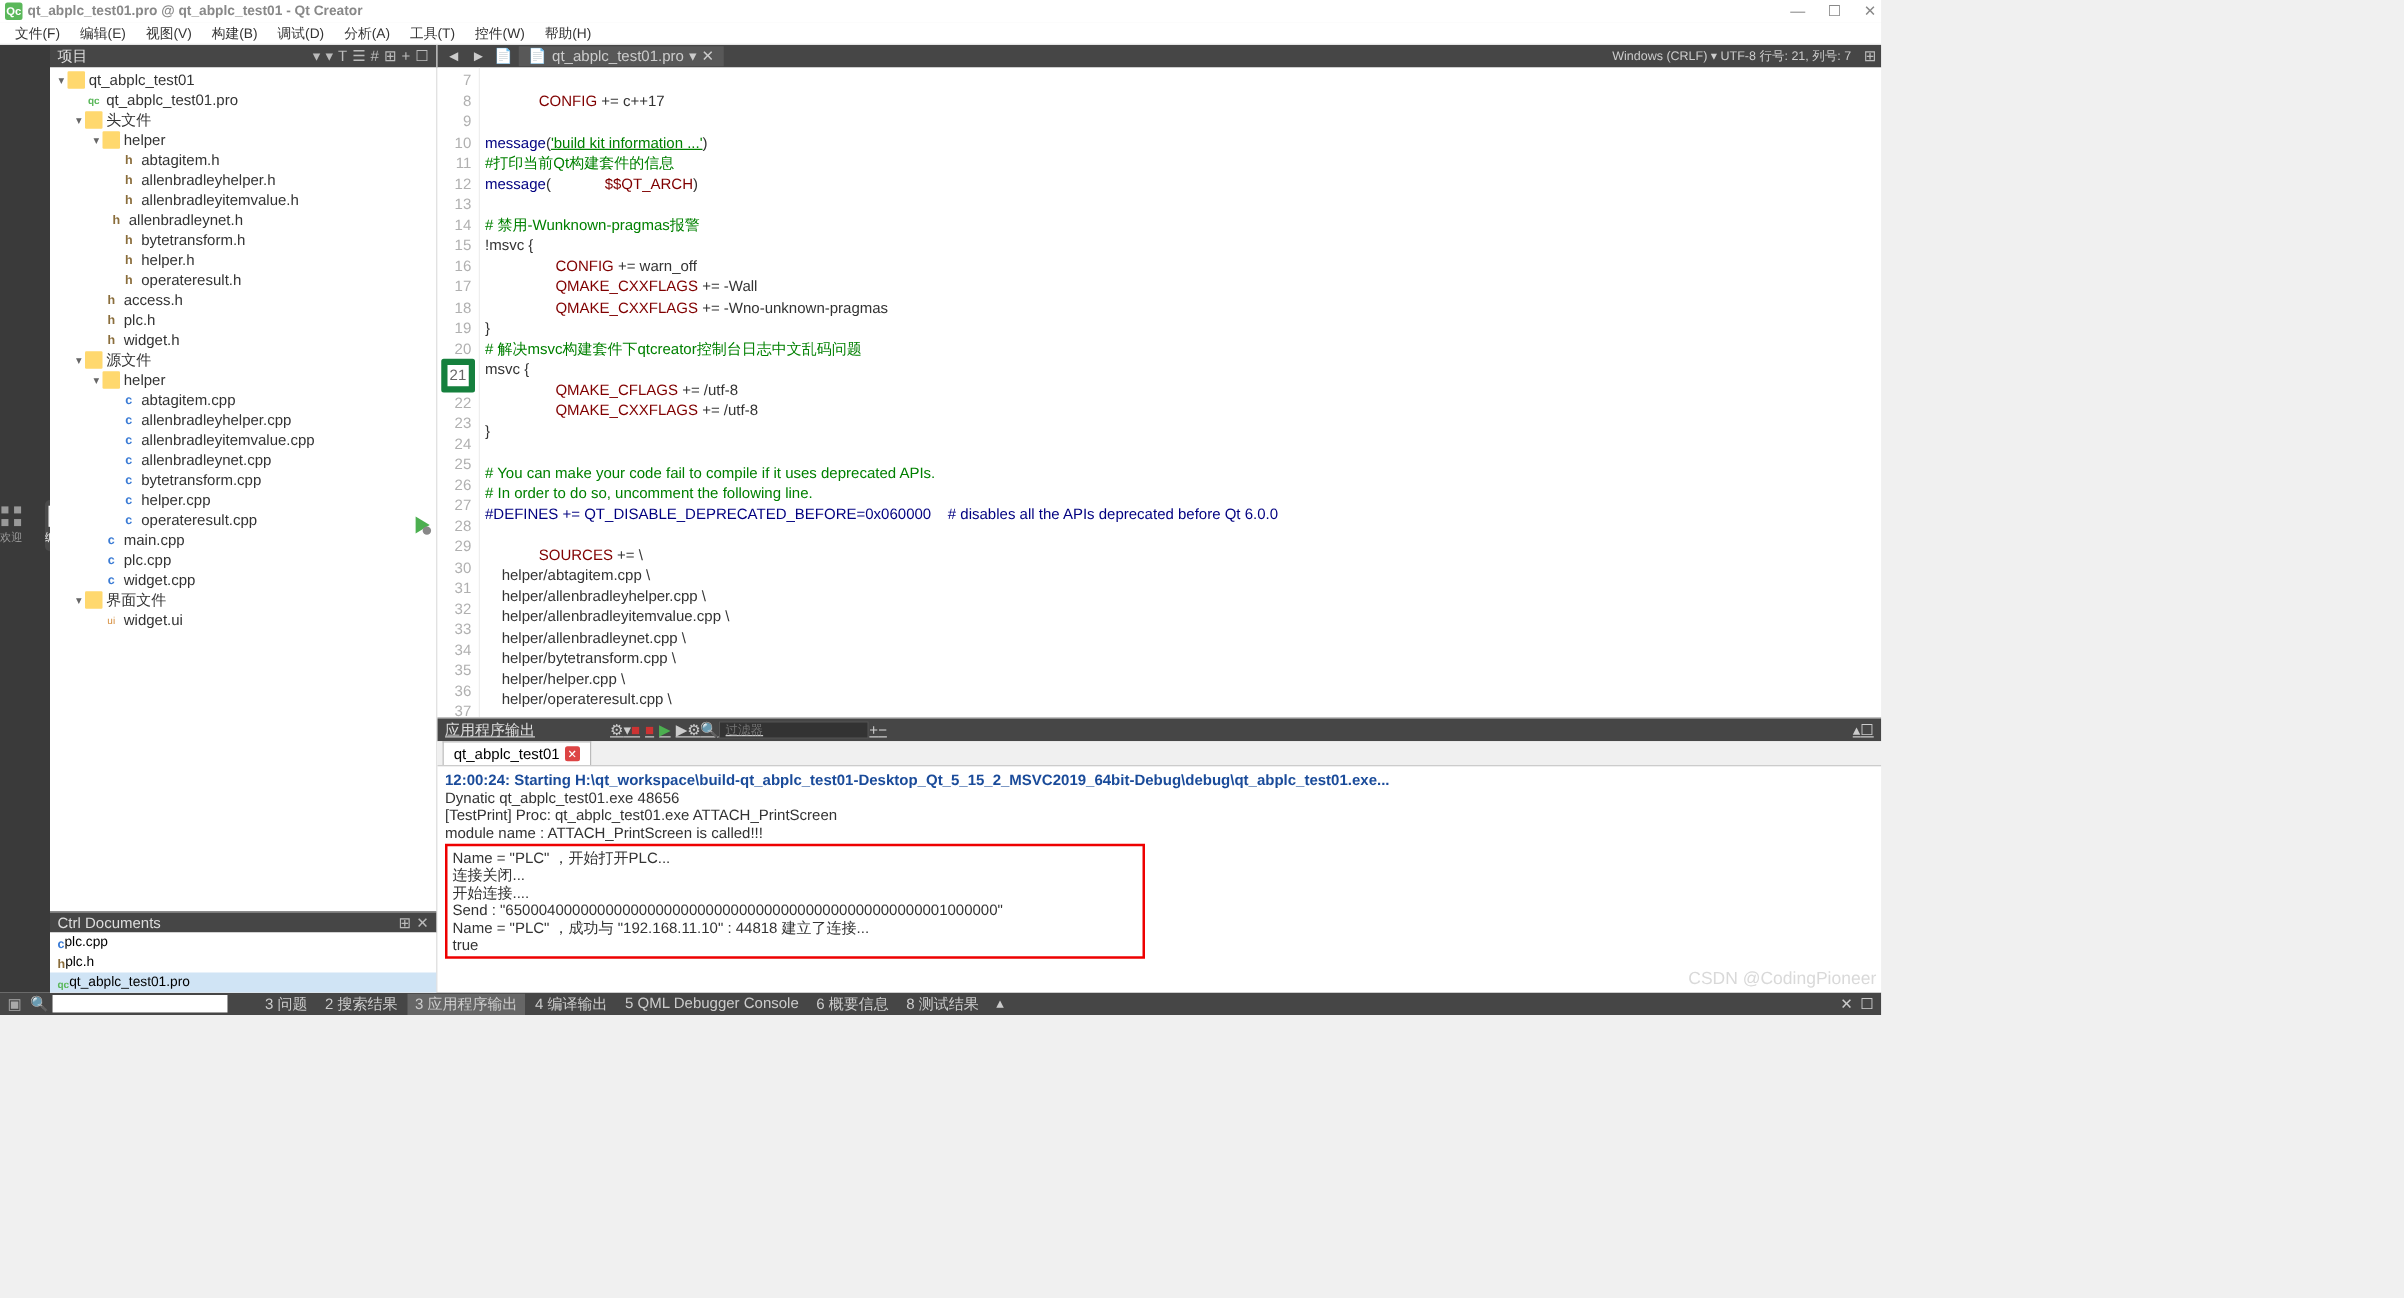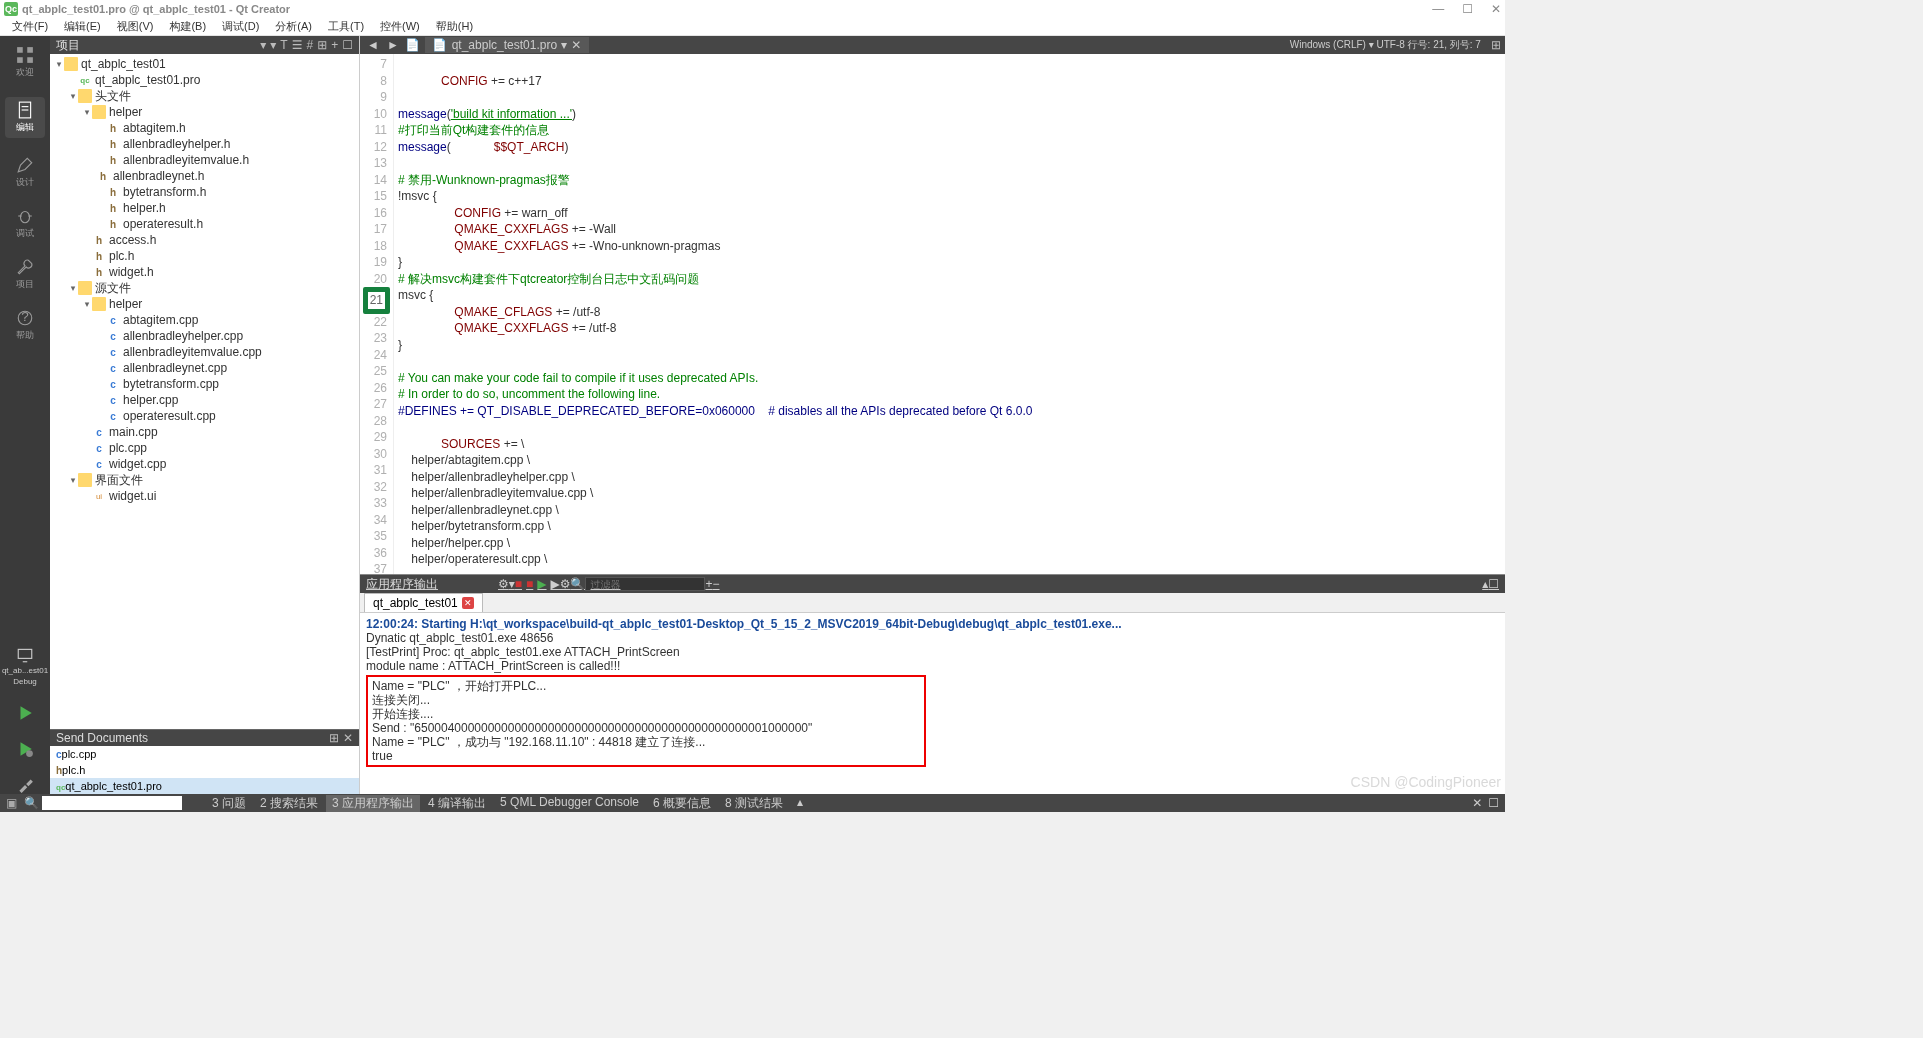--- a/index.html
+++ b/index.html
@@ -13,21 +13,21 @@
 .titlebar .win-controls span { cursor: pointer; }
 
 
 .menubar { height: 18px; background: #fff; display: flex; align-items: center; padding: 0 6px; gap: 4px; border-bottom: 1px solid #e4e4e4; }
 .menubar span { font-size: 11px; color: #333; padding: 2px 6px; cursor: pointer; }
 
 
 .main { display: flex; height: calc(100% - 36px - 18px); }
 
 
-.activitybar { width: 50px; background: #3a3a3a; display: flex; flex-direction: column; align-items: center; padding-top: 10px; gap: 18px; }
+.activitybar { width: 40px; background: #3a3a3a; display: flex; align-items: center; padding-top: 10px; gap: 18px; }
 .activitybar .item { width: 40px; display: flex; flex-direction: column; align-items: center; gap: 2px; color: #999; cursor: pointer; }
 .activitybar .item.active { color: #fff; background: #4a4a4a; border-radius: 4px; padding: 4px 0; }
 .activitybar .item svg { width: 18px; height: 18px; }
 .activitybar .item .lbl { font-size: 9px; }
 .activitybar .spacer { flex: 1; }
 .activitybar .runbtn { color: #4caf50; }
 .activitybar .runbugbtn { color: #4caf50; position: relative; }
 
 
 .sidebar { width: 310px; background: #fff; display: flex; flex-direction: column; border-right: 1px solid #ccc; }
@@ -352,21 +352,21 @@
           <span>界面文件</span>
         </div>
         <div class="tree-row" style="padding-left: 32px;">
           <span class="chev"></span>
           <span class="icon uifile"></span>
           <span>widget.ui</span>
         </div>
       </div>
     <div class="opendocs">
       <div class="header">
-        <span class="title">Send Documents</span>
+        <span class="title">Ctrl Documents</span>
         <div class="tools">
             <span>⊞</span>
             <span>✕</span>
           </div>
       </div>
       <div class="list" id="opendocs-list">
           <div class="doc"><span class="icon cppfile"></span>plc.cpp</div>
           <div class="doc"><span class="icon hfile"></span>plc.h</div>
           <div class="doc active"><span class="icon profile"></span>qt_abplc_test01.pro</div>
         </div>

